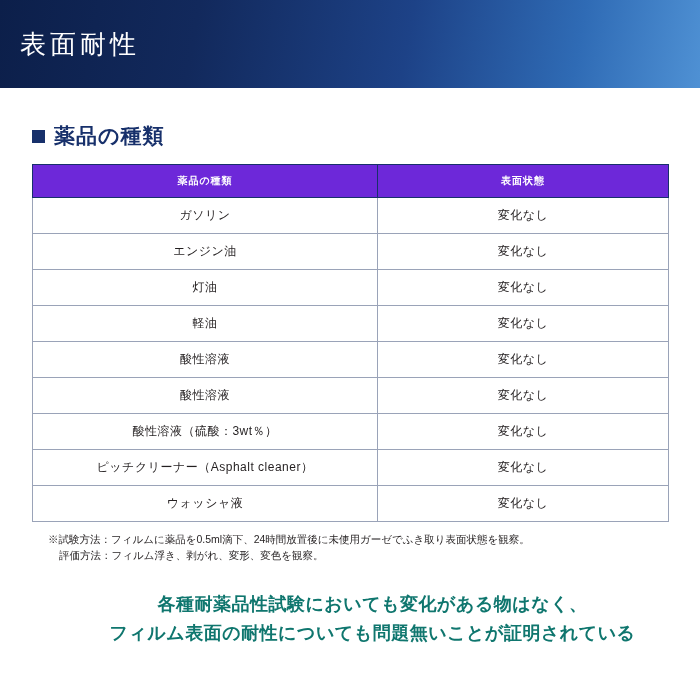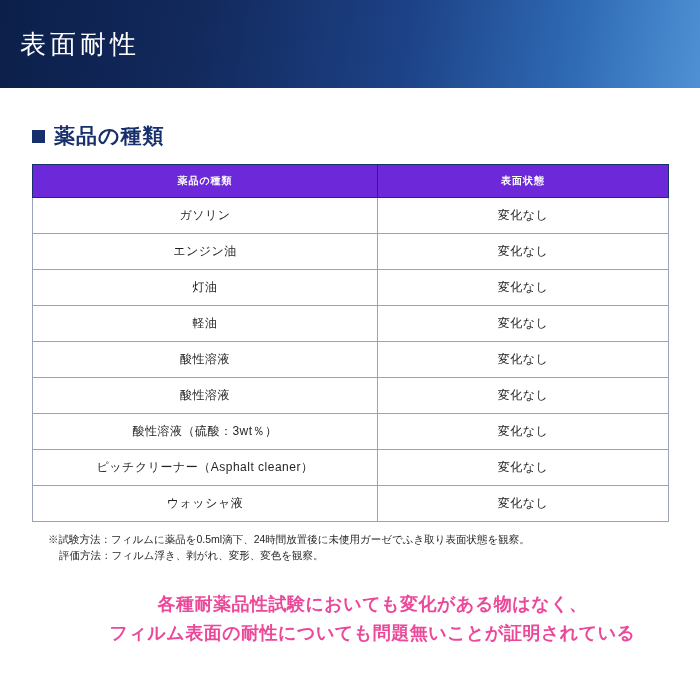--- a/index.html
+++ b/index.html
@@ -93,21 +93,21 @@
   .notes .line2 {
     padding-left: 11px;
   }
   
   .conclusion {
     margin-top: 26px;
     text-align: center;
     font-size: 18px;
     font-weight: bold;
     line-height: 1.65;
-    color: #ec4899;
+    color: #0f766e;
     letter-spacing: 0.5px;
     padding-left: 45px;
   }
 </style>
 </head>
 <body>
 
 <div class="page">
 
   <div class="header-banner">

